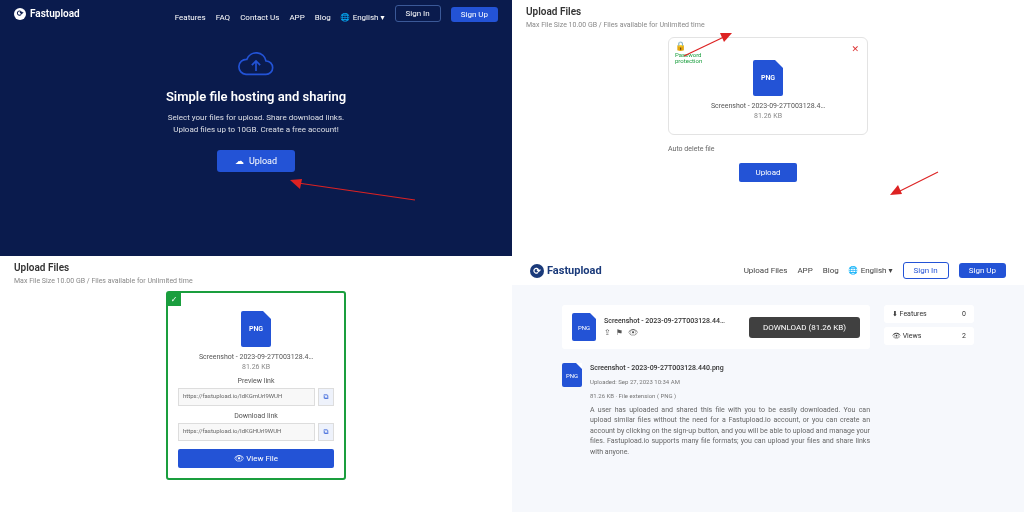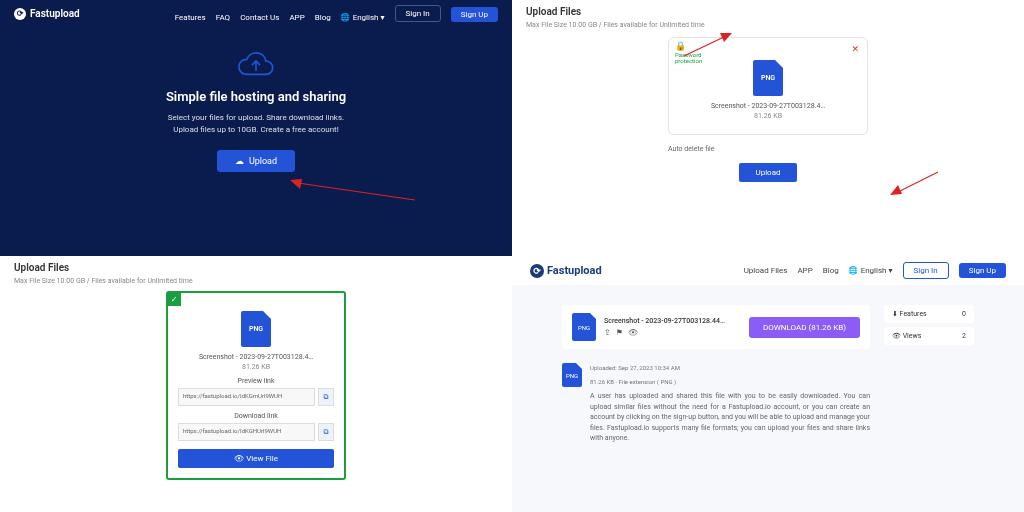--- a/index.html
+++ b/index.html
@@ -54,21 +54,21 @@
 .btn-p4{background:#2353d6;color:#fff;padding:3px 10px;border-radius:3px;border:none;font-size:8px;cursor:pointer}
 .content4{padding:20px 50px 10px;display:flex;gap:14px}
 .left4{flex:1}
 .right4{width:90px}
 .row4{background:#fff;padding:8px 10px;display:flex;align-items:center;gap:8px;border-radius:3px}
 .fi4{width:24px;height:28px;background:#2353d6;border-radius:2px;display:flex;align-items:center;justify-content:center;color:#fff;font-size:6px;position:relative;flex-shrink:0}
 .fi4::before{content:"";position:absolute;top:0;right:0;border-style:solid;border-width:0 6px 6px 0;border-color:transparent #fff transparent transparent}
 .fdet{flex:1;font-size:7px}
 .fdet .fn{font-weight:500;color:#333}
 .icons4{display:flex;gap:5px;margin-top:3px;font-size:8px;color:#555}
-.dl-btn{background:#8b5cf6;color:#fff;padding:6px 14px;border:none;border-radius:3px;font-size:8px;cursor:pointer}
+.dl-btn{background:#404040;color:#fff;padding:6px 14px;border:none;border-radius:3px;font-size:8px;cursor:pointer}
 .info4{margin-top:14px;display:flex;gap:8px;align-items:flex-start}
 .info-txt{flex:1;font-size:7px;color:#555;line-height:1.5}
 .info-txt .fn2{font-weight:500;color:#333;margin-bottom:3px}
 .info-txt .mt{color:#777;margin-bottom:5px;font-size:6px}
 .info-txt .bt{font-weight:600;margin-bottom:4px;color:#333}
 .info-txt .desc{text-align:justify;color:#666}
 .stat-box{background:#fff;border-radius:3px;padding:5px 8px;font-size:7px;display:flex;justify-content:space-between;margin-bottom:4px}
 </style>
 </head>
 <body>
@@ -188,20 +188,21 @@
             <span>⇪</span>
             <span>⚑</span>
             <span>👁</span>
           </div>
         </div>
         <button class="dl-btn">DOWNLOAD (81.26 KB)</button>
       </div>
       <div class="info4">
         <div class="fi4" style="width:20px;height:24px">PNG</div>
         <div class="info-txt">
+          <div class="fn2">Screenshot - 2023-09-27T003128.440.png</div>
           <div class="mt">Uploaded: Sep 27, 2023 10:34 AM</div>
           <div class="mt">81.26 KB · File extension ( PNG )</div>
           <div class="desc">A user has uploaded and shared this file with you to be easily downloaded. You can upload similar files without the need for a Fastupload.io account, or you can create an account by clicking on the sign-up button, and you will be able to upload and manage your files. Fastupload.io supports many file formats; you can upload your files and share links with anyone.</div>
         </div>
       </div>
     </div>
     <div class="right4">
       <div class="stat-box">
           <span>⬇ <span>Features</span></span>
           <span>0</span>

